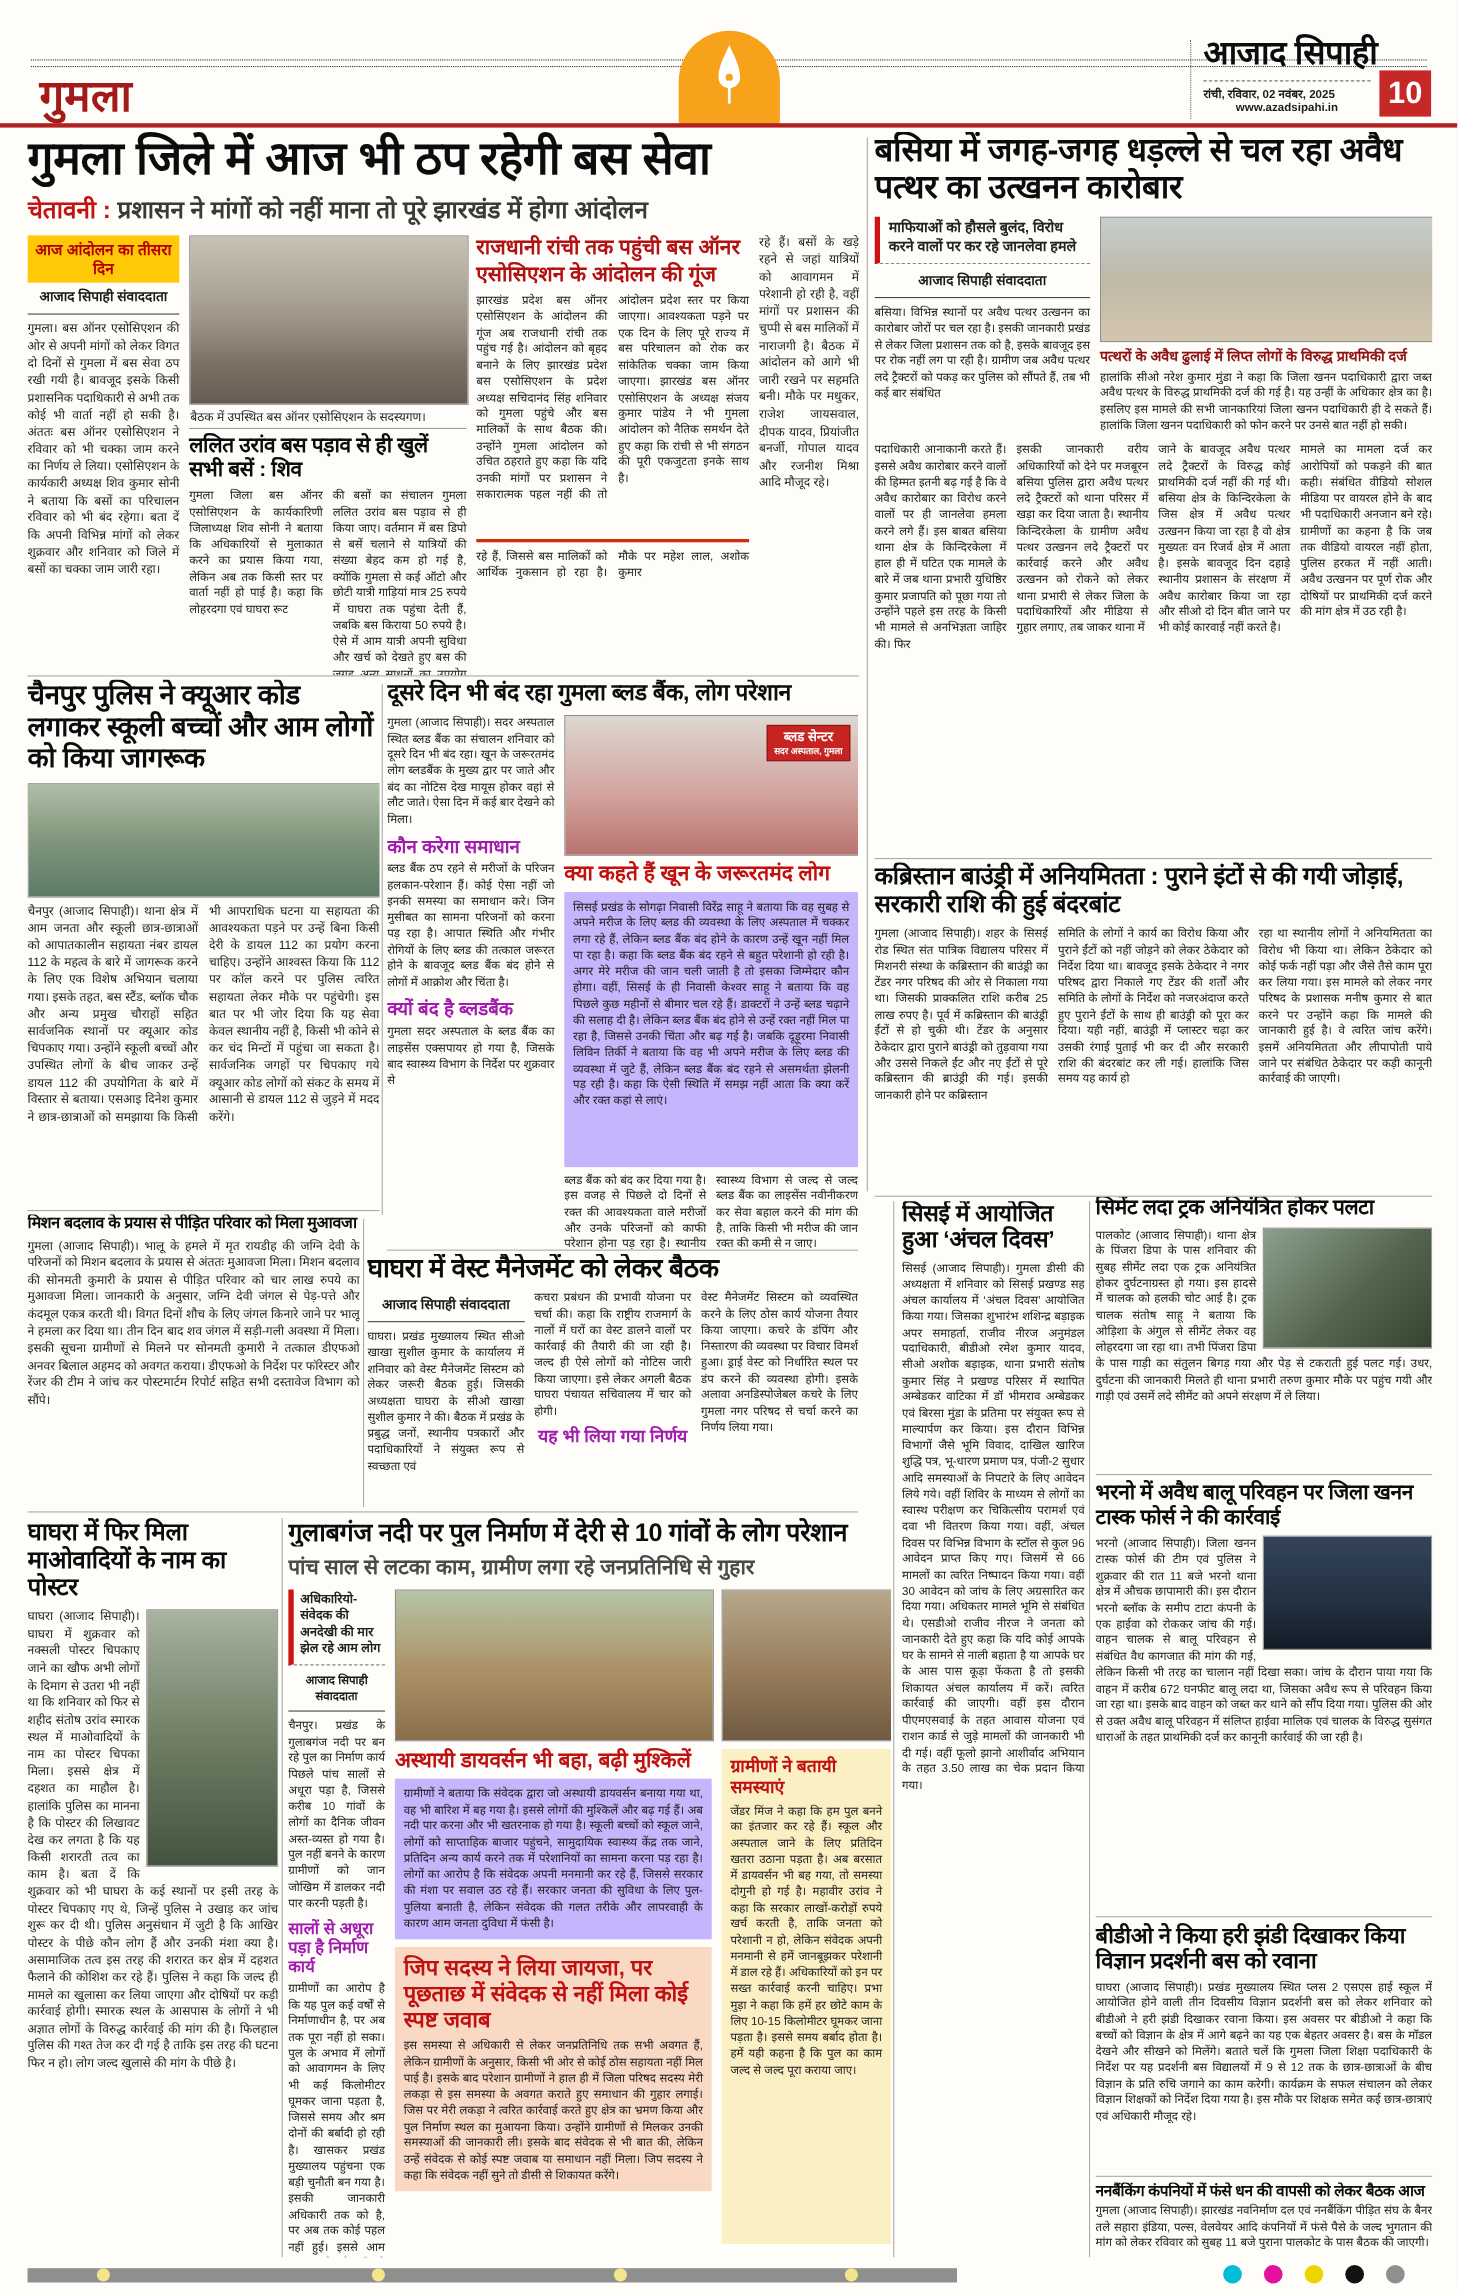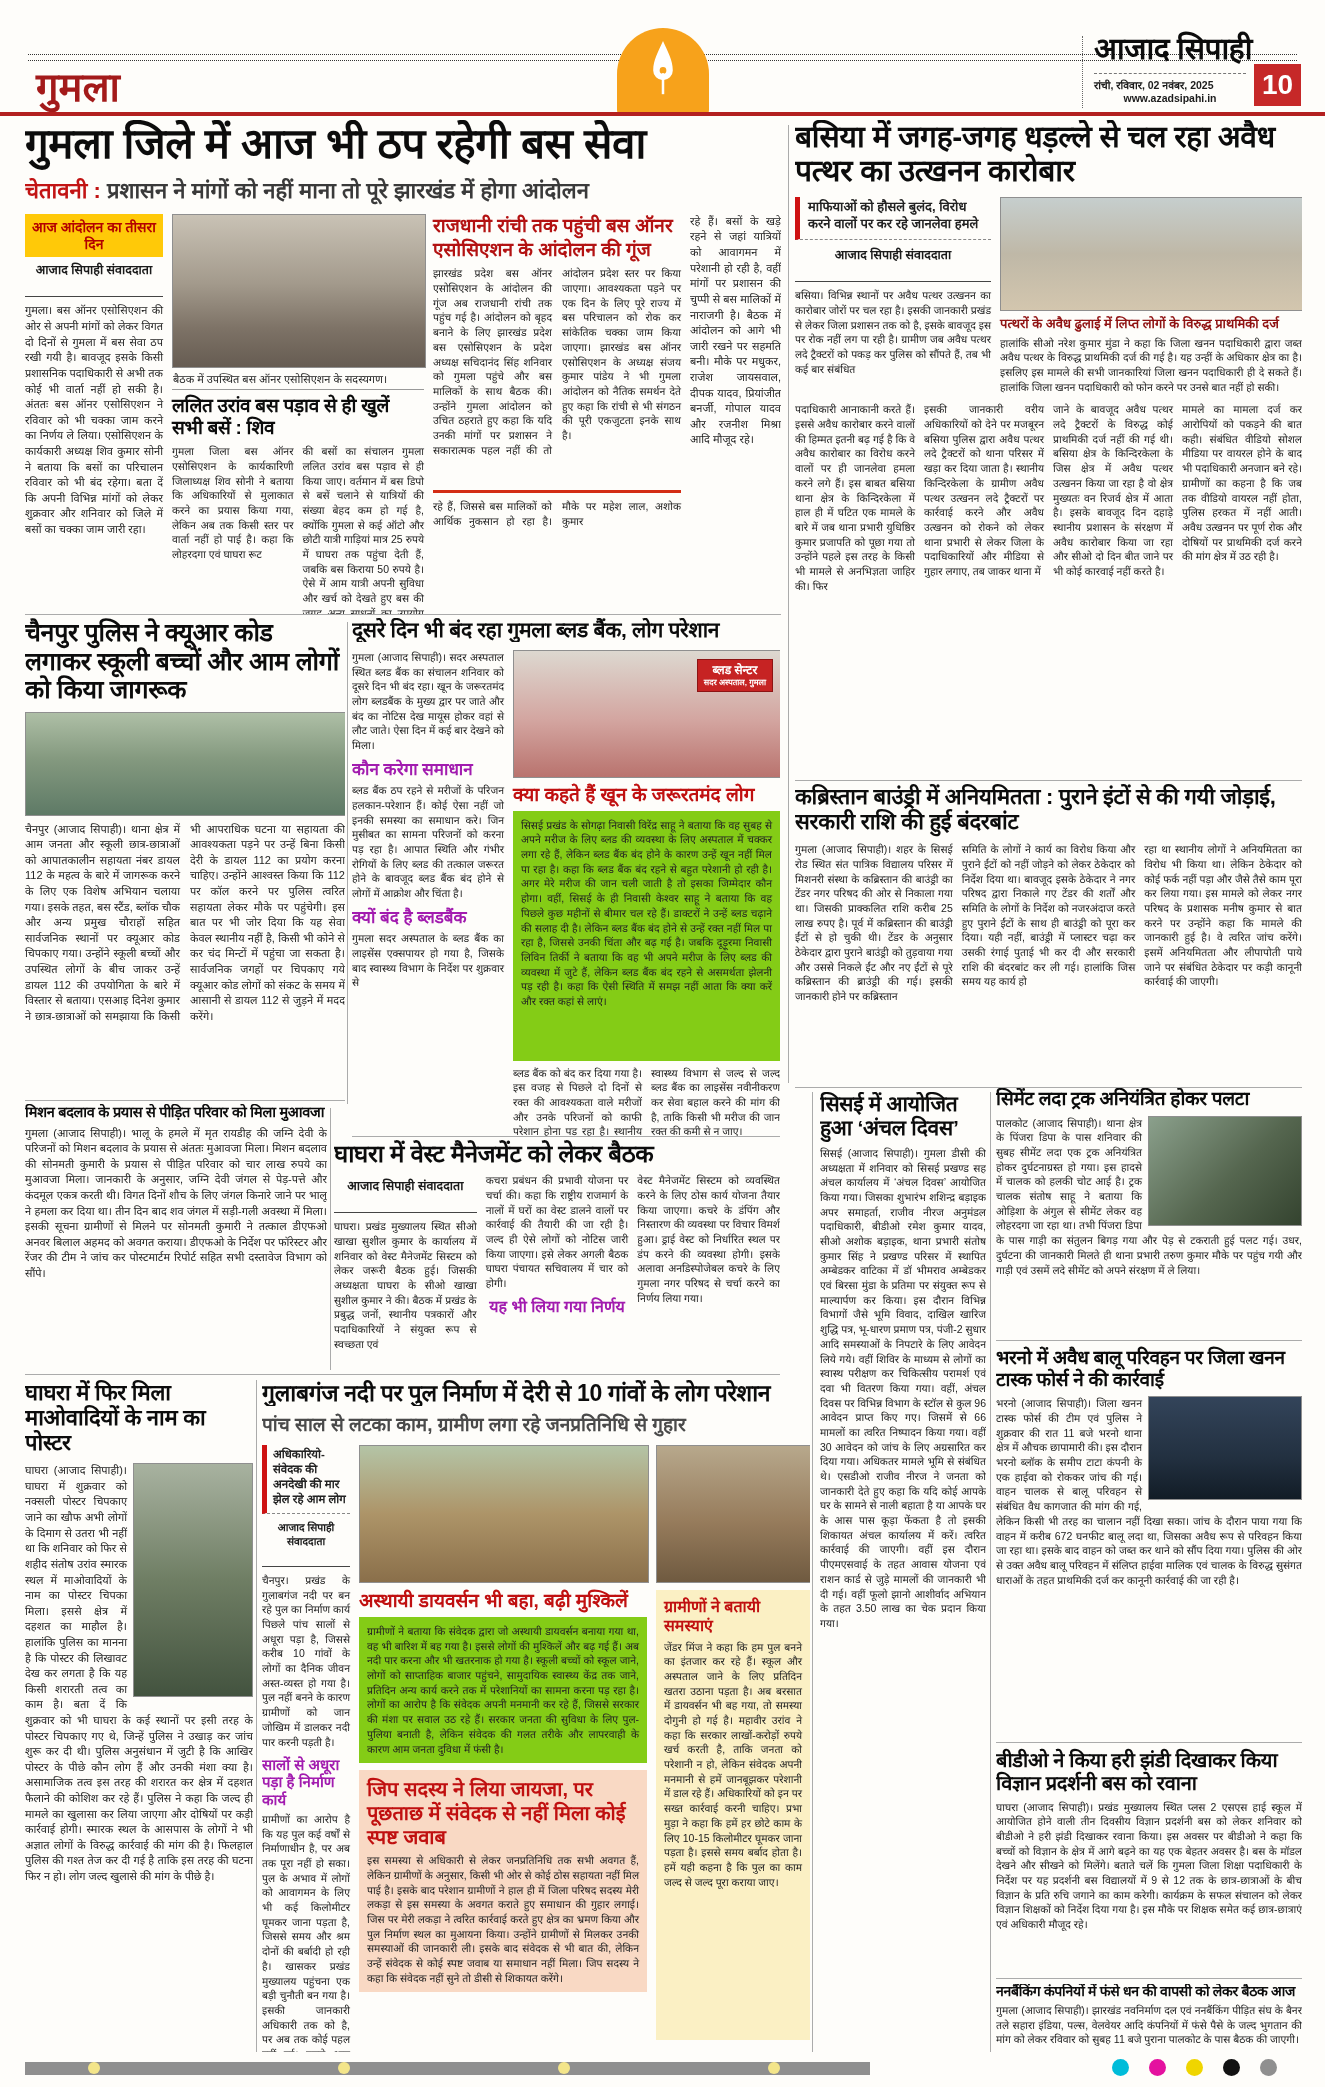--- a/index.html
+++ b/index.html
@@ -5,34 +5,34 @@
   html,body{margin:0;padding:0;background:#e9e9e9}
   .page{position:relative;width:1325px;height:2087px;background:#fefdfa;
         font-family:"Liberation Sans","DejaVu Sans",sans-serif;color:#1b1b1b;overflow:hidden;margin:0 auto}
   .art{position:absolute;overflow:hidden}
   .hl{font-weight:800;color:#0c0c0c;line-height:1.14;letter-spacing:-.3px}
   .one{white-space:nowrap;overflow:hidden}
   .body{font-size:11px;line-height:1.42;text-align:justify;color:#222}
   .body2{font-size:10.5px;line-height:1.4;text-align:justify;color:#222}
   .cols2{columns:2;column-gap:10px}
   .byline{font-weight:700;font-size:12.5px;text-align:center;border-bottom:1.5px solid #444;
-          padding-bottom:18px;margin:4px 0 6px}
+          padding-bottom:7px;margin:4px 0 6px}
   .quote{border-left:5px solid #CE1212;padding:2px 0 6px 8px;font-weight:700;font-size:13px;
          line-height:1.3;border-bottom:1px dashed #888;margin-bottom:6px;color:#222}
   .subhead{font-weight:800;font-size:17px;margin:7px 0 4px;color:#a21caf;line-height:1.15}
   .redhead{font-weight:800;color:#B31212;line-height:1.25}
   .photo{position:relative;border:1px solid #8f8f8f;width:100%}
   .caption{font-size:11px;padding:3px 1px;border-bottom:1px solid #999;margin-bottom:5px;color:#222}
   .tag{background:#FFC908;color:#B30000;font-weight:800;font-size:14px;text-align:center;
        padding:5px 3px;line-height:1.2}
   .row{display:flex;gap:9px}
   .vl{position:absolute;width:1px;background:#ababab}
   .hr1{position:absolute;height:1px;background:#ababab}
   .redrule{height:3px;background:#D32C14;margin:6px 0}
-  .boxcyan{background:#84cc16;padding:7px 8px}
+  .boxcyan{background:#c4b5fd;padding:7px 8px}
   .boxsalmon{background:#F9D9C4;padding:7px 8px}
   .boxyellow{background:#FBF0C4;padding:7px 8px}
   .boxhead{font-weight:800;color:#C01010;font-size:19px;line-height:1.2;margin-bottom:4px}
   
   .ph-bus{height:152px;background:linear-gradient(180deg,#c9c2b5 0%,#a39a8c 45%,#7d7266 75%,#665c52 100%)}
   .ph-school{height:102px;background:linear-gradient(180deg,#aebfa6 0%,#84997f 45%,#5e7a66 100%)}
   .ph-blood{height:126px;background:linear-gradient(180deg,#ddd8d0 0%,#d3a5a0 55%,#b9736e 100%)}
   .ph-quarry{height:112px;background:linear-gradient(180deg,#c6cecd 0%,#bfb8a7 50%,#d3c6ae 100%)}
   .ph-truck{height:108px;background:linear-gradient(135deg,#8ba08c 0%,#55664f 55%,#34432f 100%)}
   .ph-sand{height:102px;background:linear-gradient(180deg,#33445a 0%,#223040 60%,#121c26 100%)}

